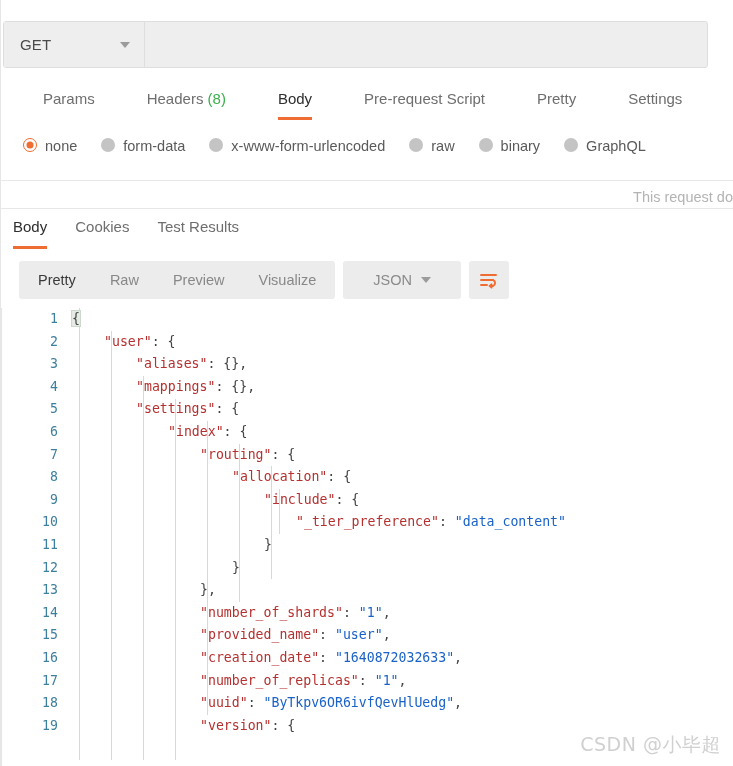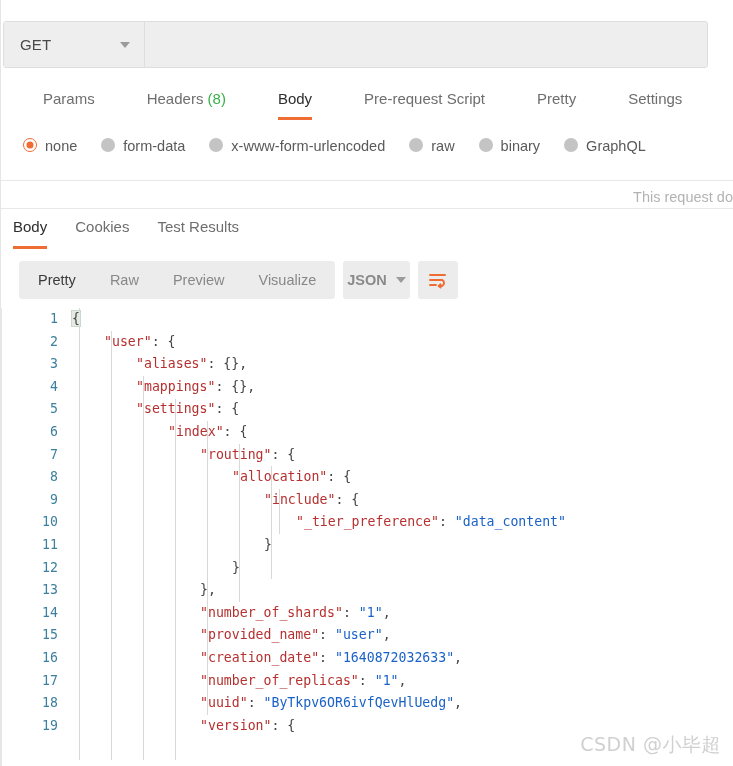--- a/index.html
+++ b/index.html
@@ -195,23 +195,22 @@
     cursor: pointer;
   }
   .seg-btn.active { color: #3a3a3a; }
   .fmt-group {
     display: flex;
     align-items: center;
     gap: 9px;
     background: #ececec;
     border-radius: 3px;
     height: 38px;
-    padding: 0 4px;
-    cursor: pointer;
-    font-weight: bold;
+    padding: 0 30px;
+    cursor: pointer;
   }
   .fmt-label { font-size: 14.5px; color: #8a8a8a; }
   .wrap-btn {
     width: 40px; height: 38px;
     background: #ececec;
     border-radius: 3px;
     display: flex;
     align-items: center;
     justify-content: center;
     cursor: pointer;

